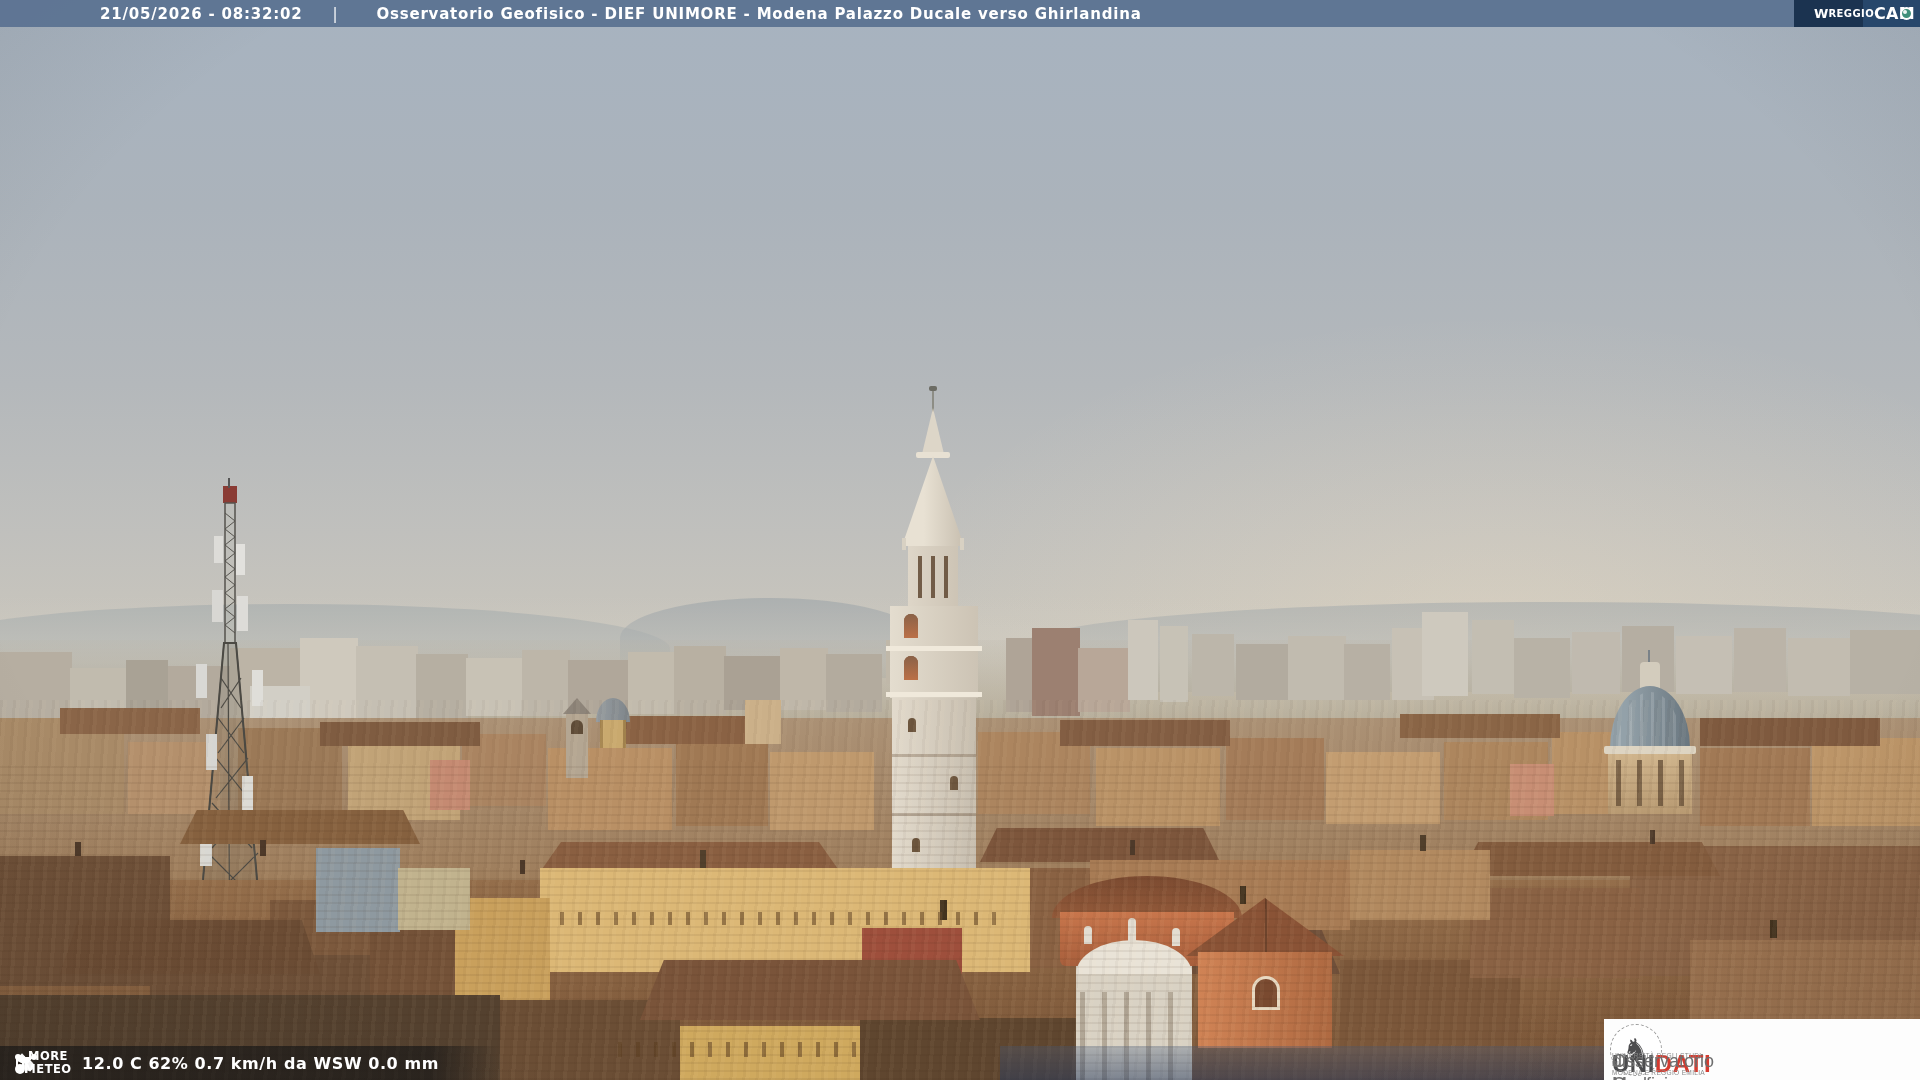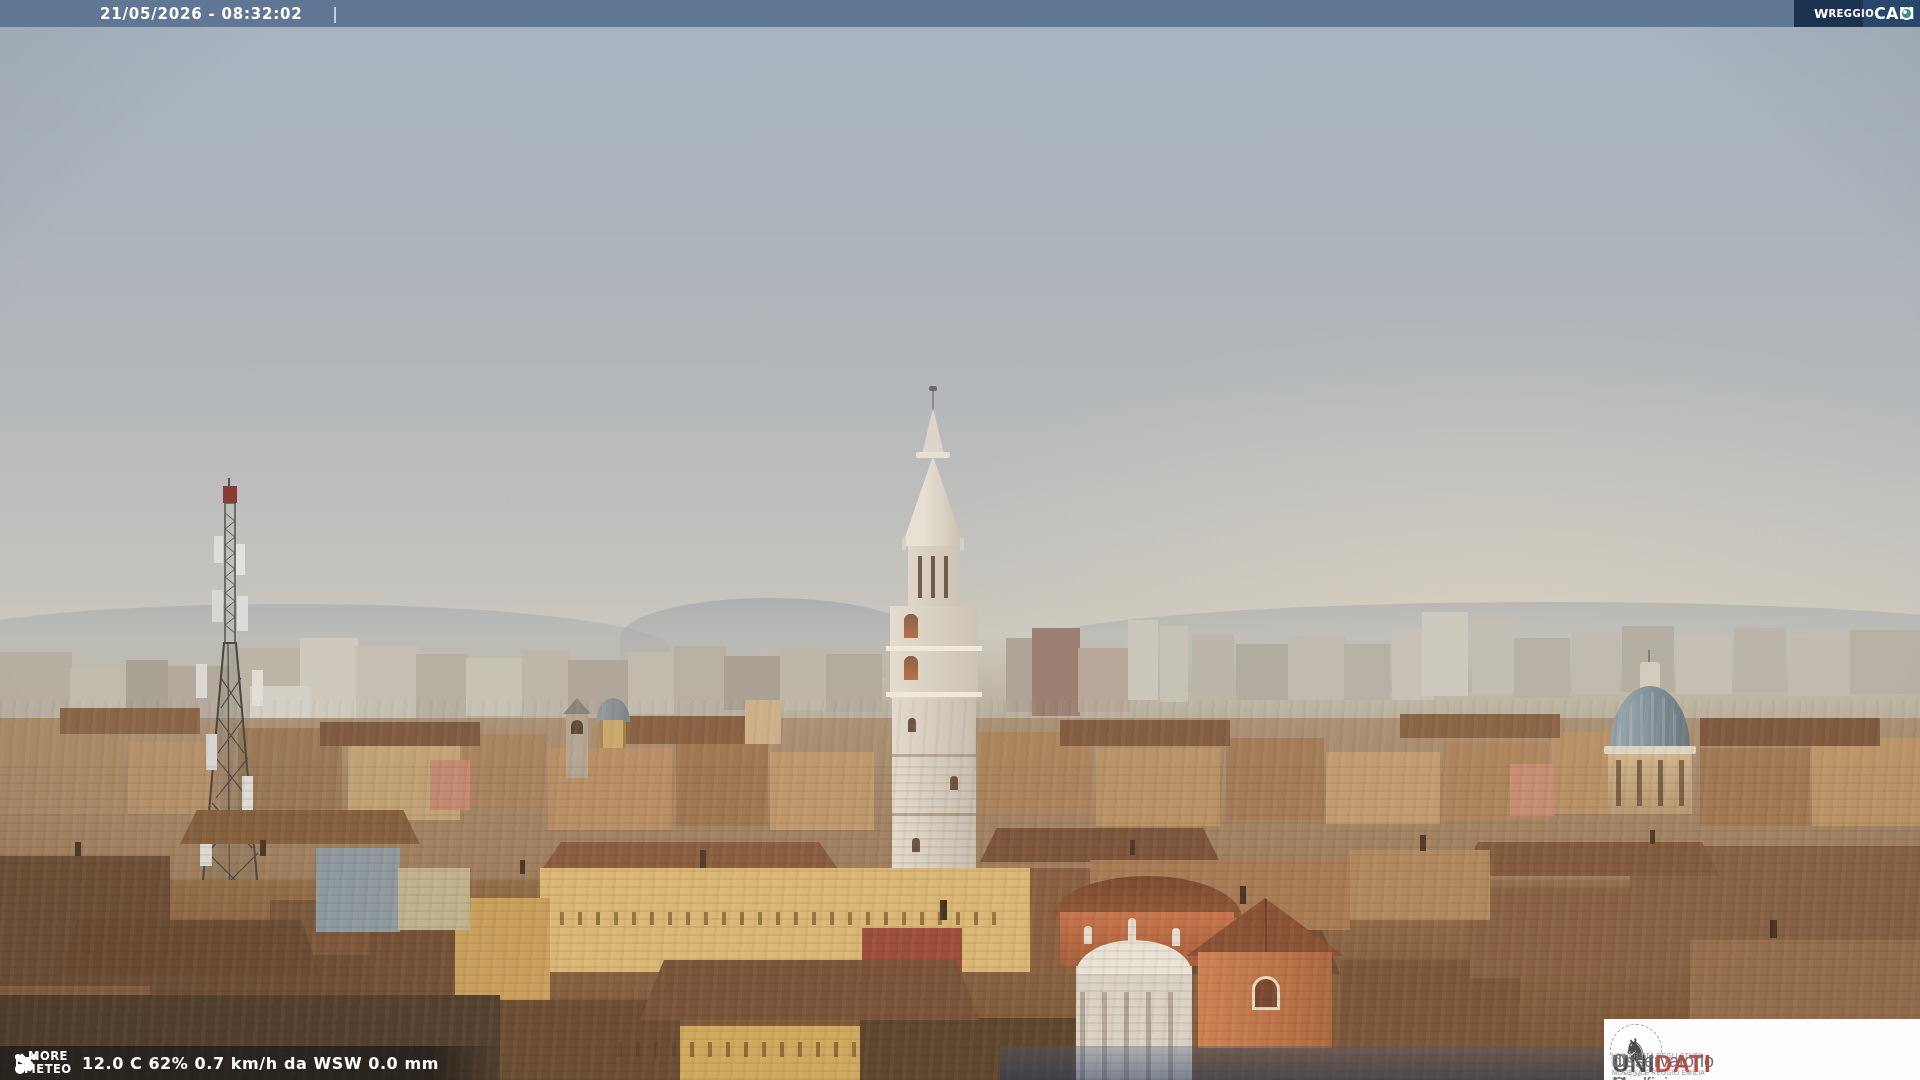--- a/index.html
+++ b/index.html
@@ -369,20 +369,21 @@
 
     <div class="tex1"></div>
     <div class="tex2"></div>
     <div class="glass"></div>
     <div class="vignette"></div>
   </div>
 
   <div class="topbar">
     <span class="ts" style="position:static">21/05/2026 - 08:32:02</span>
     <span class="sep" style="position:static">|</span>
+    <span class="ttl" style="position:static">Osservatorio Geofisico - DIEF UNIMORE - Modena Palazzo Ducale verso Ghirlandina</span>
   </div>
 
   <div class="wcam">
     <span class="w1" style="position:static">W</span>
     <span class="w2" style="position:static">REGGIO</span>
     <span class="orb"></span>
     <span class="w3" style="position:static">CAM</span>
   </div>
 
   <div class="wbar">

